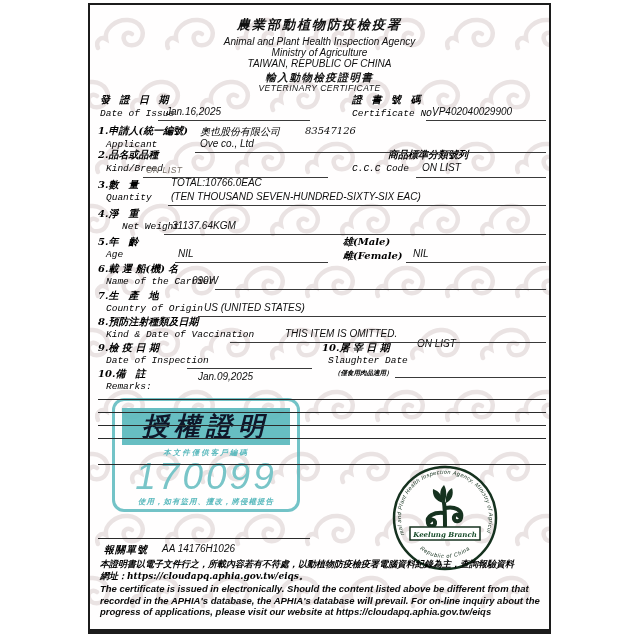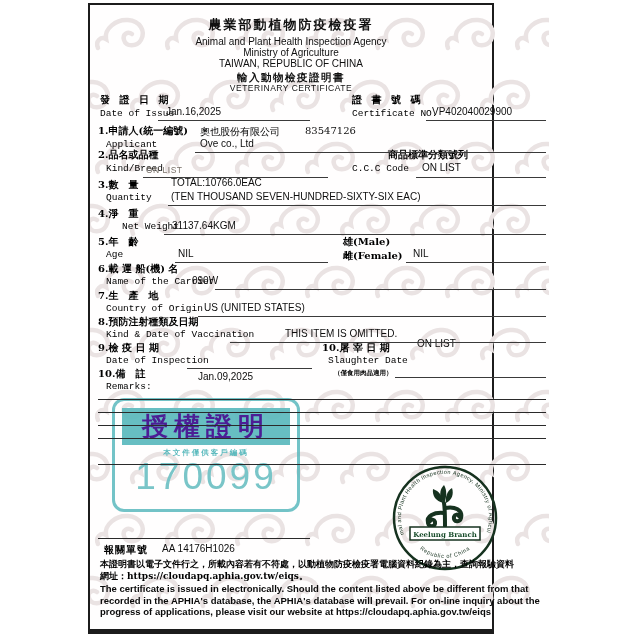--- a/index.html
+++ b/index.html
@@ -1,23 +1,23 @@
 <!DOCTYPE html>
 <html><head>
 <meta charset="utf-8">
 <style>
   html,body{margin:0;padding:0;}
   body{
     width:640px;height:640px;background:#ffffff;position:relative;overflow:hidden;
     font-family:"Liberation Sans",sans-serif;color:#111;
   }
   .page{
-    position:absolute;left:88px;top:3px;width:406px;height:631px;
+    position:absolute;left:88px;top:3px;width:463px;height:631px;
     box-sizing:border-box;background:#fffefe;
-    border:2px solid #1c1c1c;border-bottom-width:5px;
+    border:2px solid #1c1c1c;border-bottom-width:5px;font-style:italic;
   }
   .wm{position:absolute;left:0;top:0;z-index:0;pointer-events:none;}
   .abs{position:absolute;white-space:nowrap;z-index:2;}
   .zh{font-family:"DejaVu Serif","Liberation Serif",serif;font-weight:bold;font-size:10px;color:#000;}
   .zh-sm{font-family:"DejaVu Serif","Liberation Serif",serif;font-weight:bold;font-size:6.5px;color:#000;text-align:right;}
   .en{font-family:"Liberation Mono","DejaVu Sans Mono",monospace;font-size:9.5px;color:#000;}
   .val{font-family:"Liberation Sans",sans-serif;font-size:10px;color:#0d0d0d;}
   .val-faded{font-family:"Liberation Sans",sans-serif;font-size:8.5px;color:#787068;letter-spacing:.5px;}
   .ul{position:absolute;border-top:1px solid #3a3a3a;height:0;z-index:3;pointer-events:none;}
   .rline{position:absolute;border-top:1px solid #2a2a2a;height:0;z-index:3;pointer-events:none;}
@@ -27,21 +27,21 @@
   .hdr-zh2{font-family:"DejaVu Serif","Liberation Serif",serif;font-weight:bold;font-size:10.5px;letter-spacing:1.5px;}
   .hdr-en2{font-size:8.5px;letter-spacing:.5px;}
   
   .stamp{
     position:absolute;left:22px;top:393px;width:188px;height:114px;z-index:2;
     box-sizing:border-box;border:3px solid rgba(90,185,189,.85);border-radius:12px;
     text-align:center;
   }
   .stamp-title{
     margin:7px auto 0;width:168px;height:37px;line-height:37px;
-    background:rgba(90,185,189,.92);color:#4c1d95;
+    background:rgba(90,185,189,.92);color:#0f172a;
     font-family:"DejaVu Sans","Liberation Sans",sans-serif;font-weight:bold;
     font-size:26px;letter-spacing:6px;
   }
   .stamp-sub{margin-top:3px;font-size:7.5px;color:#5ab9bd;letter-spacing:2px;font-weight:bold;}
   .stamp-num{
     margin-top:0;font-family:"Liberation Sans",sans-serif;
     font-size:37px;line-height:38px;color:#79c5c8;letter-spacing:3px;font-weight:normal;
   }
   .stamp-warn{margin-top:1px;font-size:7.5px;color:#5ab9bd;letter-spacing:1px;font-weight:bold;}
   .seal{position:absolute;left:300px;top:458px;z-index:2;}
@@ -156,20 +156,21 @@
   <div class="rline" style="left:8px;top:394px;width:448px;"></div>
   <div class="rline" style="left:8px;top:407px;width:448px;"></div>
   <div class="rline" style="left:8px;top:420px;width:448px;"></div>
   <div class="rline" style="left:8px;top:433px;width:448px;"></div>
   <div class="rline" style="left:8px;top:459px;width:448px;"></div>
 
   <div class="stamp">
     <div class="stamp-title">授權證明</div>
     <div class="stamp-sub">本文件僅供客戶編碼</div>
     <div class="stamp-num">170099</div>
+    <div class="stamp-warn">使用，如有盜用、擅改，將侵權提告</div>
   </div>
 
   <svg class="seal" width="110" height="110" viewBox="0 0 110 110">
     <defs>
       <path id="sealTop" d="M13.7 70 A44 44 0 1 1 96.3 70" fill="none"></path>
       <path id="sealBottom" d="M22.2 77.9 A40 40 0 0 0 87.8 77.9" fill="none"></path>
     </defs>
     <circle cx="55" cy="55" r="51" fill="none" stroke="#16321f" stroke-width="2.5"></circle>
     <text font-family="Liberation Sans, sans-serif" font-size="5.6" fill="#16321f" letter-spacing="0.4">
       <textPath href="#sealTop" startOffset="50%" text-anchor="middle">Animal and Plant Health Inspection Agency, Ministry of Agriculture</textPath>

